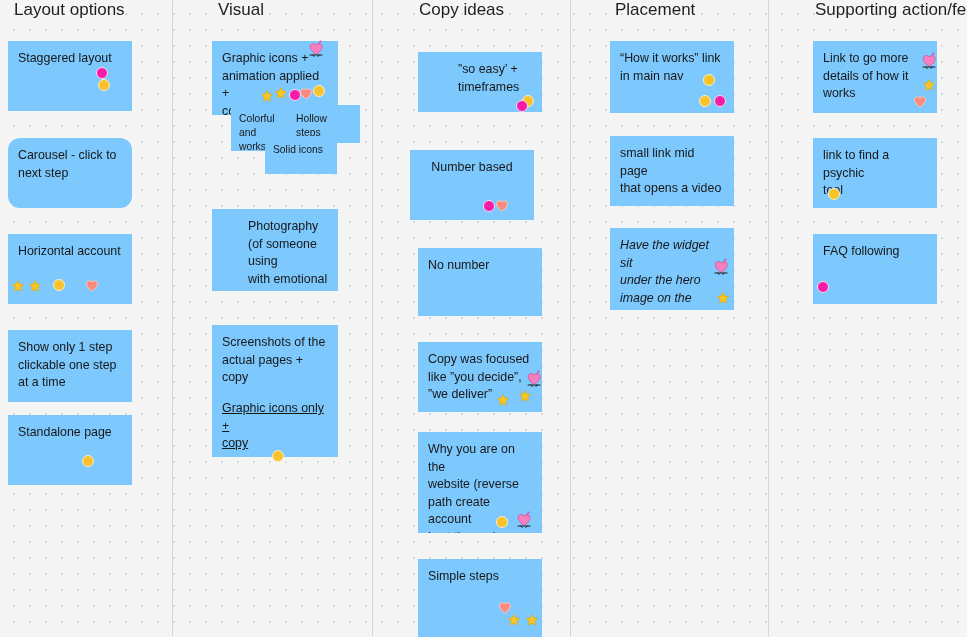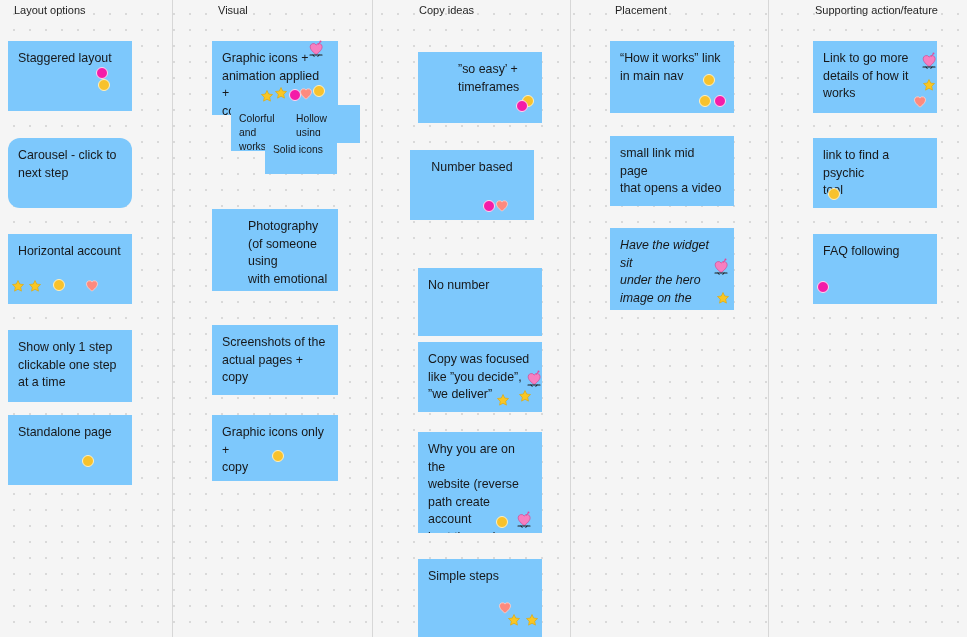--- a/index.html
+++ b/index.html
@@ -21,21 +21,21 @@
   }
   .col-divider {
     position: absolute;
     top: 0;
     bottom: 0;
     width: 1px;
     background: #d7d7d7;
   }
   .col-header {
     position: absolute;
-    font-size: 11px;
+    font-size: 17px;
     line-height: 16px;
     color: #1f1f1f;
     font-family: "Liberation Sans", sans-serif;
     white-space: nowrap;
   }
   .note {
     position: absolute;
     background: #7dc8fc;
     box-sizing: border-box;
     padding: 9px 10px 8px 10px;
@@ -189,56 +189,56 @@
         <svg width="14" height="13" viewBox="0 0 24 22">
           <path fill="#fd8a7e" stroke="#ffd2cb" stroke-width="1.4" d="M12 20.5S2.5 14.3 2.5 8A5.3 5.3 0 0 1 12 5a5.3 5.3 0 0 1 9.5 3c0 6.3-9.5 12.5-9.5 12.5z"></path>
         </svg>
       </span>
       <span class="reaction dot-yellow" style="left: 313px; top: 85px;"></span>
       <div class="note small" style="left: 231px; top: 105px; width: 58px; height: 46px; background: rgb(125, 200, 252);">
         <span class="note-text">Colorful and
 works</span>
       </div>
       <div class="note small" style="left: 288px; top: 105px; width: 72px; height: 38px; background: rgb(125, 200, 252);">
-        <span class="note-text">Hollow using</span>
+        <span class="note-text">Hollow steps</span>
       </div>
       <div class="note small" style="left: 265px; top: 136px; width: 72px; height: 38px; background: rgb(125, 200, 252);">
         <span class="note-text">Solid icons</span>
       </div>
       <div class="note" style="left: 212px; top: 209px; width: 126px; height: 82px; background: rgb(125, 200, 252); padding-left: 36px;">
         <span class="note-text">Photography
 (of someone using
 with emotional
 expression) + copy</span>
       </div>
       <div class="note" style="left: 212px; top: 325px; width: 126px; height: 70px; background: rgb(125, 200, 252);">
         <span class="note-text">Screenshots of the
 actual pages + copy</span>
       </div>
-      <div class="note" style="left: 212px; top: 415px; width: 126px; height: 66px; background: rgb(125, 200, 252);">
+      <div class="note" style="left: 212px; top: 391px; width: 126px; height: 66px; background: rgb(125, 200, 252); text-decoration: underline;">
         <span class="note-text">Graphic icons only +
 copy</span>
       </div>
       <span class="reaction dot-yellow" style="left: 272px; top: 450px;"></span>
-      <div class="note" style="left: 418px; top: 52px; width: 124px; height: 71px; background: rgb(125, 200, 252); padding-left: 40px;">
+      <div class="note" style="left: 418px; top: 52px; width: 124px; height: 60px; background: rgb(125, 200, 252); padding-left: 40px;">
         <span class="note-text">”so easy’ +
 timeframes</span>
       </div>
       <span class="reaction dot-yellow" style="left: 522px; top: 95px;"></span>
       <span class="reaction dot-pink" style="left: 516px; top: 100px;"></span>
       <div class="note" style="left: 410px; top: 150px; width: 124px; height: 70px; background: rgb(125, 200, 252); text-align: center;">
         <span class="note-text">Number based</span>
       </div>
       <span class="reaction dot-pink" style="left: 483px; top: 200px;"></span>
       <span class="reaction heart" style="left: 495px; top: 199px;">
         <svg width="14" height="13" viewBox="0 0 24 22">
           <path fill="#fd8a7e" stroke="#ffd2cb" stroke-width="1.4" d="M12 20.5S2.5 14.3 2.5 8A5.3 5.3 0 0 1 12 5a5.3 5.3 0 0 1 9.5 3c0 6.3-9.5 12.5-9.5 12.5z"></path>
         </svg>
       </span>
-      <div class="note" style="left: 418px; top: 248px; width: 124px; height: 68px; background: rgb(125, 200, 252); margin-top: 20px;">
+      <div class="note" style="left: 418px; top: 248px; width: 124px; height: 68px; background: rgb(125, 200, 252);">
         <span class="note-text">No number</span>
       </div>
       <div class="note" style="left: 418px; top: 342px; width: 124px; height: 70px; background: rgb(125, 200, 252);">
         <span class="note-text">Copy was focused
 like ”you decide”,
 ”we deliver”</span>
       </div>
       <span class="reaction party" style="left: 525px; top: 370px;">
         <svg width="18" height="18" viewBox="0 0 24 24">
           <path fill="#f77fc0" stroke="#d6468f" stroke-width="0.9" d="M12.2 19.3S4.2 14.2 4.2 9.1a4.3 4.3 0 0 1 8-2.3 4.3 4.3 0 0 1 8 2.3c0 5.1-8 10.2-8 10.2z"></path>

